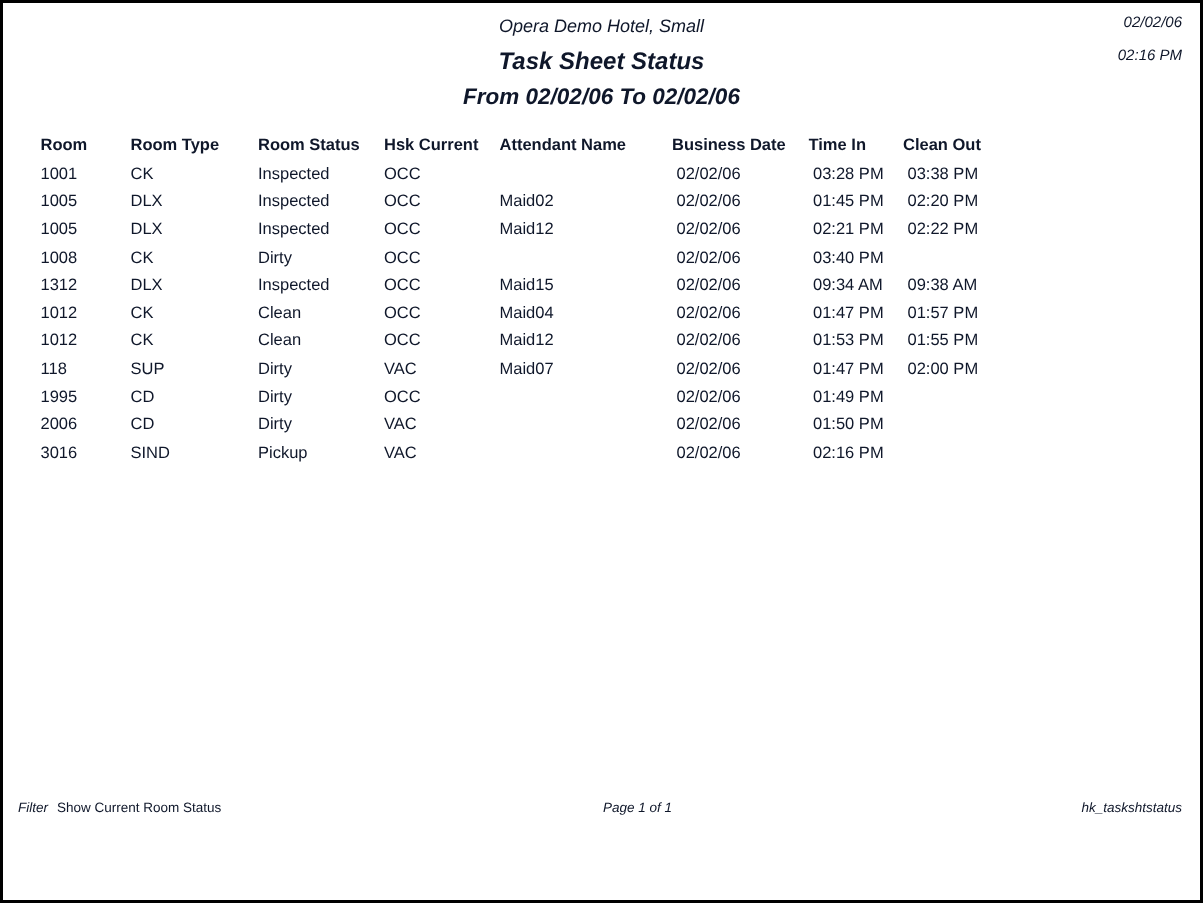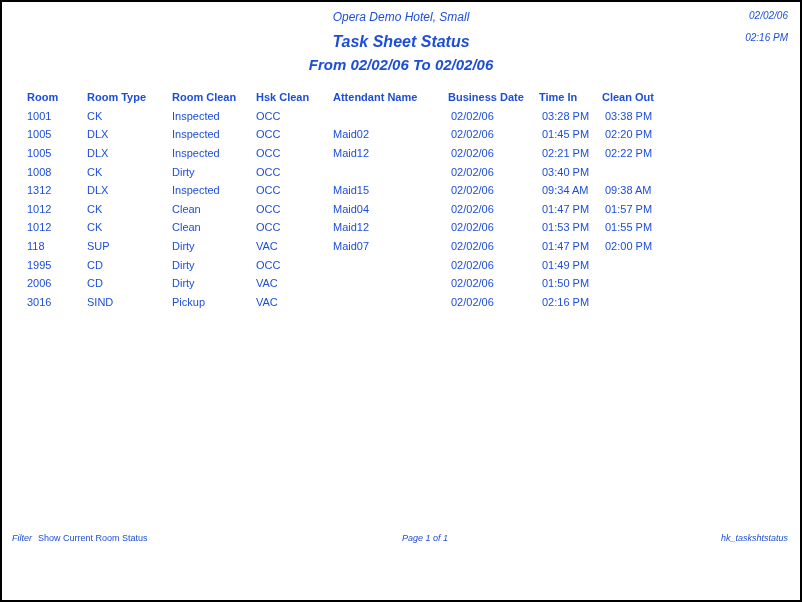--- a/index.html
+++ b/index.html
@@ -4,21 +4,21 @@
 <style>
   * { margin: 0; padding: 0; box-sizing: border-box; }
   html, body { background: #888; }
   .page {
     position: relative;
     width: 802px;
     height: 602px;
     background: #ffffff;
     border: 2px solid #000000;
     font-family: "Liberation Sans", sans-serif;
-    color: #1d4ed8;
+    color: #0f172a;
     overflow: hidden;
   }
   
   .hotel-name {
     position: absolute; top: 8px; left: 0; width: 100%;
     text-align: center; font-size: 12px; font-style: italic;
   }
   .report-title {
     position: absolute; top: 31px; left: 0; width: 100%;
     text-align: center; font-size: 16px; font-style: italic; font-weight: bold;
@@ -70,22 +70,22 @@
   <div class="hotel-name">Opera Demo Hotel, Small</div>
   <div class="print-date">02/02/06</div>
   <div class="report-title">Task Sheet Status</div>
   <div class="print-time">02:16 PM</div>
   <div class="date-range">From 02/02/06 To 02/02/06</div>
 
   <div class="report-table">
     <div class="trow thead" id="thead">
         <div class="cell">Room</div>
         <div class="cell">Room Type</div>
-        <div class="cell">Room Clean</div>
-        <div class="cell">Hsk Clean</div>
+        <div class="cell">Room Status</div>
+        <div class="cell">Hsk Current</div>
         <div class="cell">Attendant Name</div>
         <div class="cell">Business Date</div>
         <div class="cell">Time In</div>
         <div class="cell">Clean Out</div>
       </div>
     <div id="tbody">
         <div class="trow">
           <div class="cell">1001</div>
           <div class="cell">CK</div>
           <div class="cell">Inspected</div>

